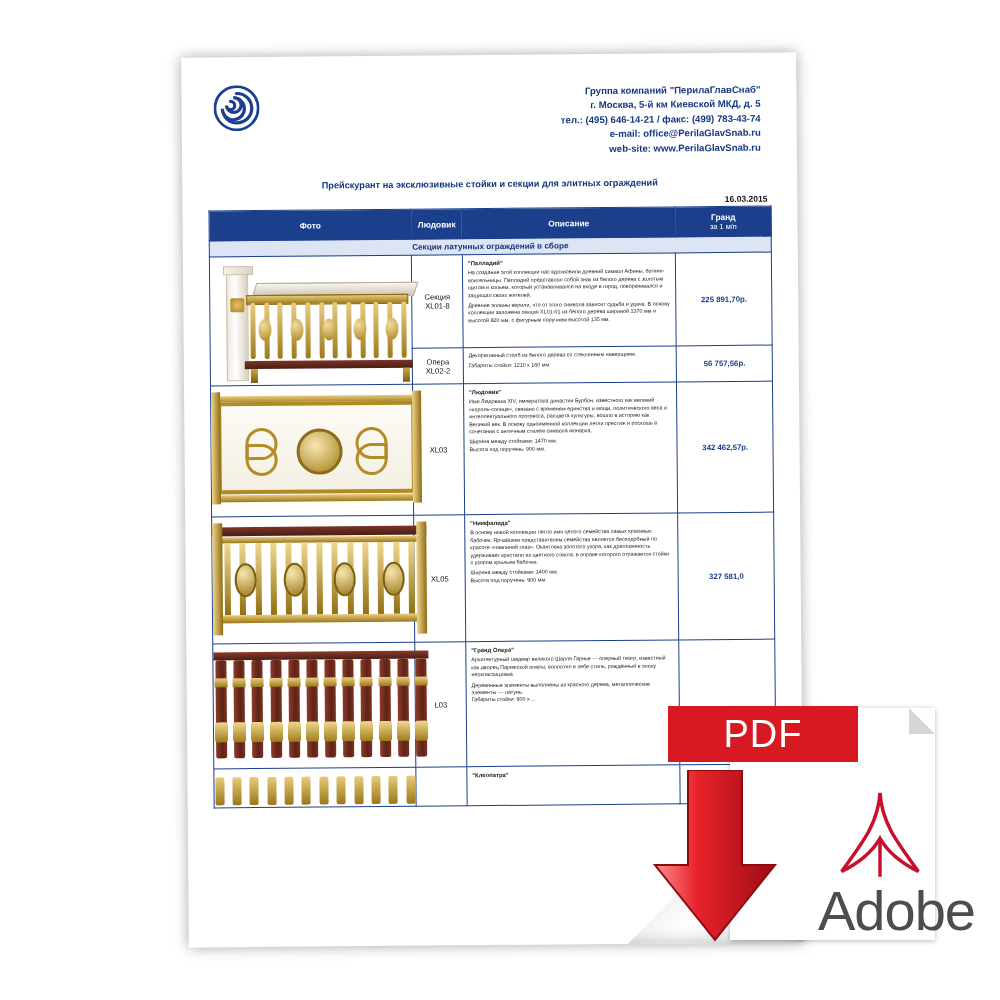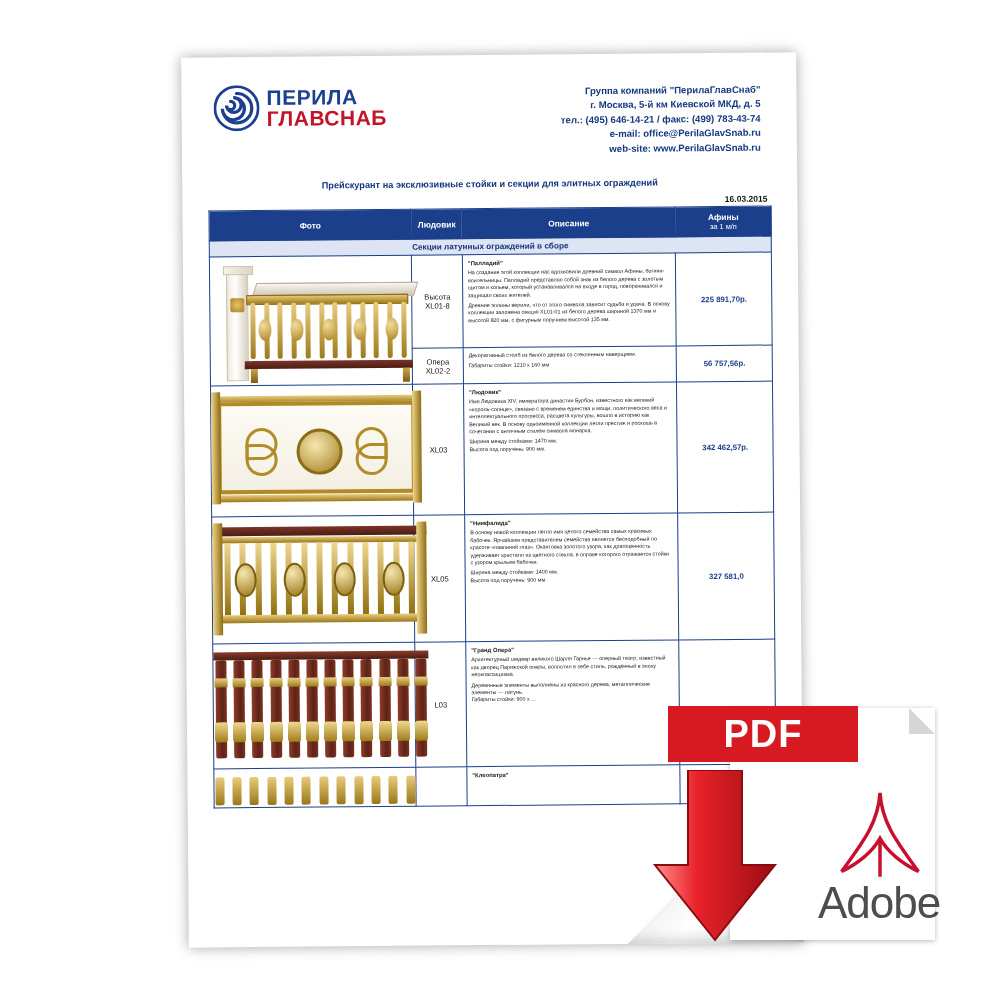--- a/index.html
+++ b/index.html
@@ -355,33 +355,33 @@
   }
   #pdfband {
     position: absolute;
     left: 28px; top: 6px;
     width: 190px; height: 56px;
     background: #d71921;
     display: flex; align-items: center; justify-content: center;
   }
   #pdfband span {
     color: #ffffff;
-    font-weight: bold;
+    font-weight: normal;
     font-size: 38px;
     letter-spacing: 1px;
   }
   #adobe-a {
     position: absolute;
     left: 185px; top: 86px;
     width: 110px; height: 96px;
   }
   #adobe-word {
     position: absolute;
     left: 178px; top: 178px;
-    font-size: 44px;
+    font-size: 56px;
     color: #4d4d4d;
     letter-spacing: -1px;
   }
   #arrow {
     position: absolute;
     left: 10px; top: 70px;
     width: 130px; height: 175px;
   }
 </style>
 </head>
@@ -391,24 +391,20 @@
 
   <div id="sheet">
     <div id="sheetinner">
 
       <div class="header">
         <div class="logo-wrap">
           <svg class="spiral" viewBox="0 0 100 100">
             <circle cx="50" cy="50" r="47" fill="none" stroke="#1d3f91" stroke-width="6"></circle>
             <path d="M50 18 a32 32 0 1 1 -31 33 a24 24 0 1 0 24 -24 a16 16 0 1 1 -15 17 a9 9 0 1 0 9 -9" fill="none" stroke="#1d3f91" stroke-width="7" stroke-linecap="round"></path>
           </svg>
-          <div class="logo-text">
-            <div class="logo-line1">ПЕРИЛА</div>
-            <div class="logo-line2">ГЛАВСНАБ</div>
-          </div>
         </div>
 
         <div class="company-block">
           <div>Группа компаний "ПерилаГлавСнаб"</div>
           <div>г. Москва, 5-й км Киевской МКД, д. 5</div>
           <div>тел.: (495) 646-14-21 / факс: (499) 783-43-74</div>
           <div>e-mail: office@PerilaGlavSnab.ru</div>
           <div>web-site: www.PerilaGlavSnab.ru</div>
         </div>
       </div>
@@ -422,21 +418,21 @@
           <col style="width:9%">
           <col style="width:38%">
           <col style="width:17%">
         </colgroup>
         <thead>
           <tr>
             <th>Фото</th>
             <th>Людовик</th>
             <th>Описание</th>
             <th>
-              <span>Афины</span>
+              <span>Гранд</span>
               <span class="sub">за 1 м/п</span>
             </th>
           </tr>
         </thead>
         <tbody>
           <tr class="sectionrow">
             <td colspan="4">Секции латунных ограждений в сборе</td>
           </tr>
 
           <tr>
@@ -467,21 +463,21 @@
                     <b></b>
                     <b></b>
                     <b></b>
                   </div>
                 <div class="base"></div>
                 <div class="leg" style="left:40px"></div>
                 <div class="leg" style="left:192px"></div>
               </div>
             </td>
             <td class="art">
-              <div>Высота</div>
+              <div>Секция</div>
               <div>XL01-8</div>
             </td>
             <td class="desc">
               <span class="dtitle">"Палладий"</span>
               <p>На создание этой коллекции нас вдохновили древний символ Афины, богини-воительницы. Палладий представлял собой знак из белого дерева с золотым щитом и копьем, который устанавливался на входе в город, поворачивался и защищал своих жителей.</p>
               <p>Древние эллины верили, что от этого символа зависит судьба и удача. В основу коллекции заложена секция XL01-01 из белого дерева шириной 1370 мм и высотой 820 мм, с фигурным поручнем высотой 135 мм.</p>
             </td>
             <td class="price">225 891,70р.</td>
           </tr>
 

